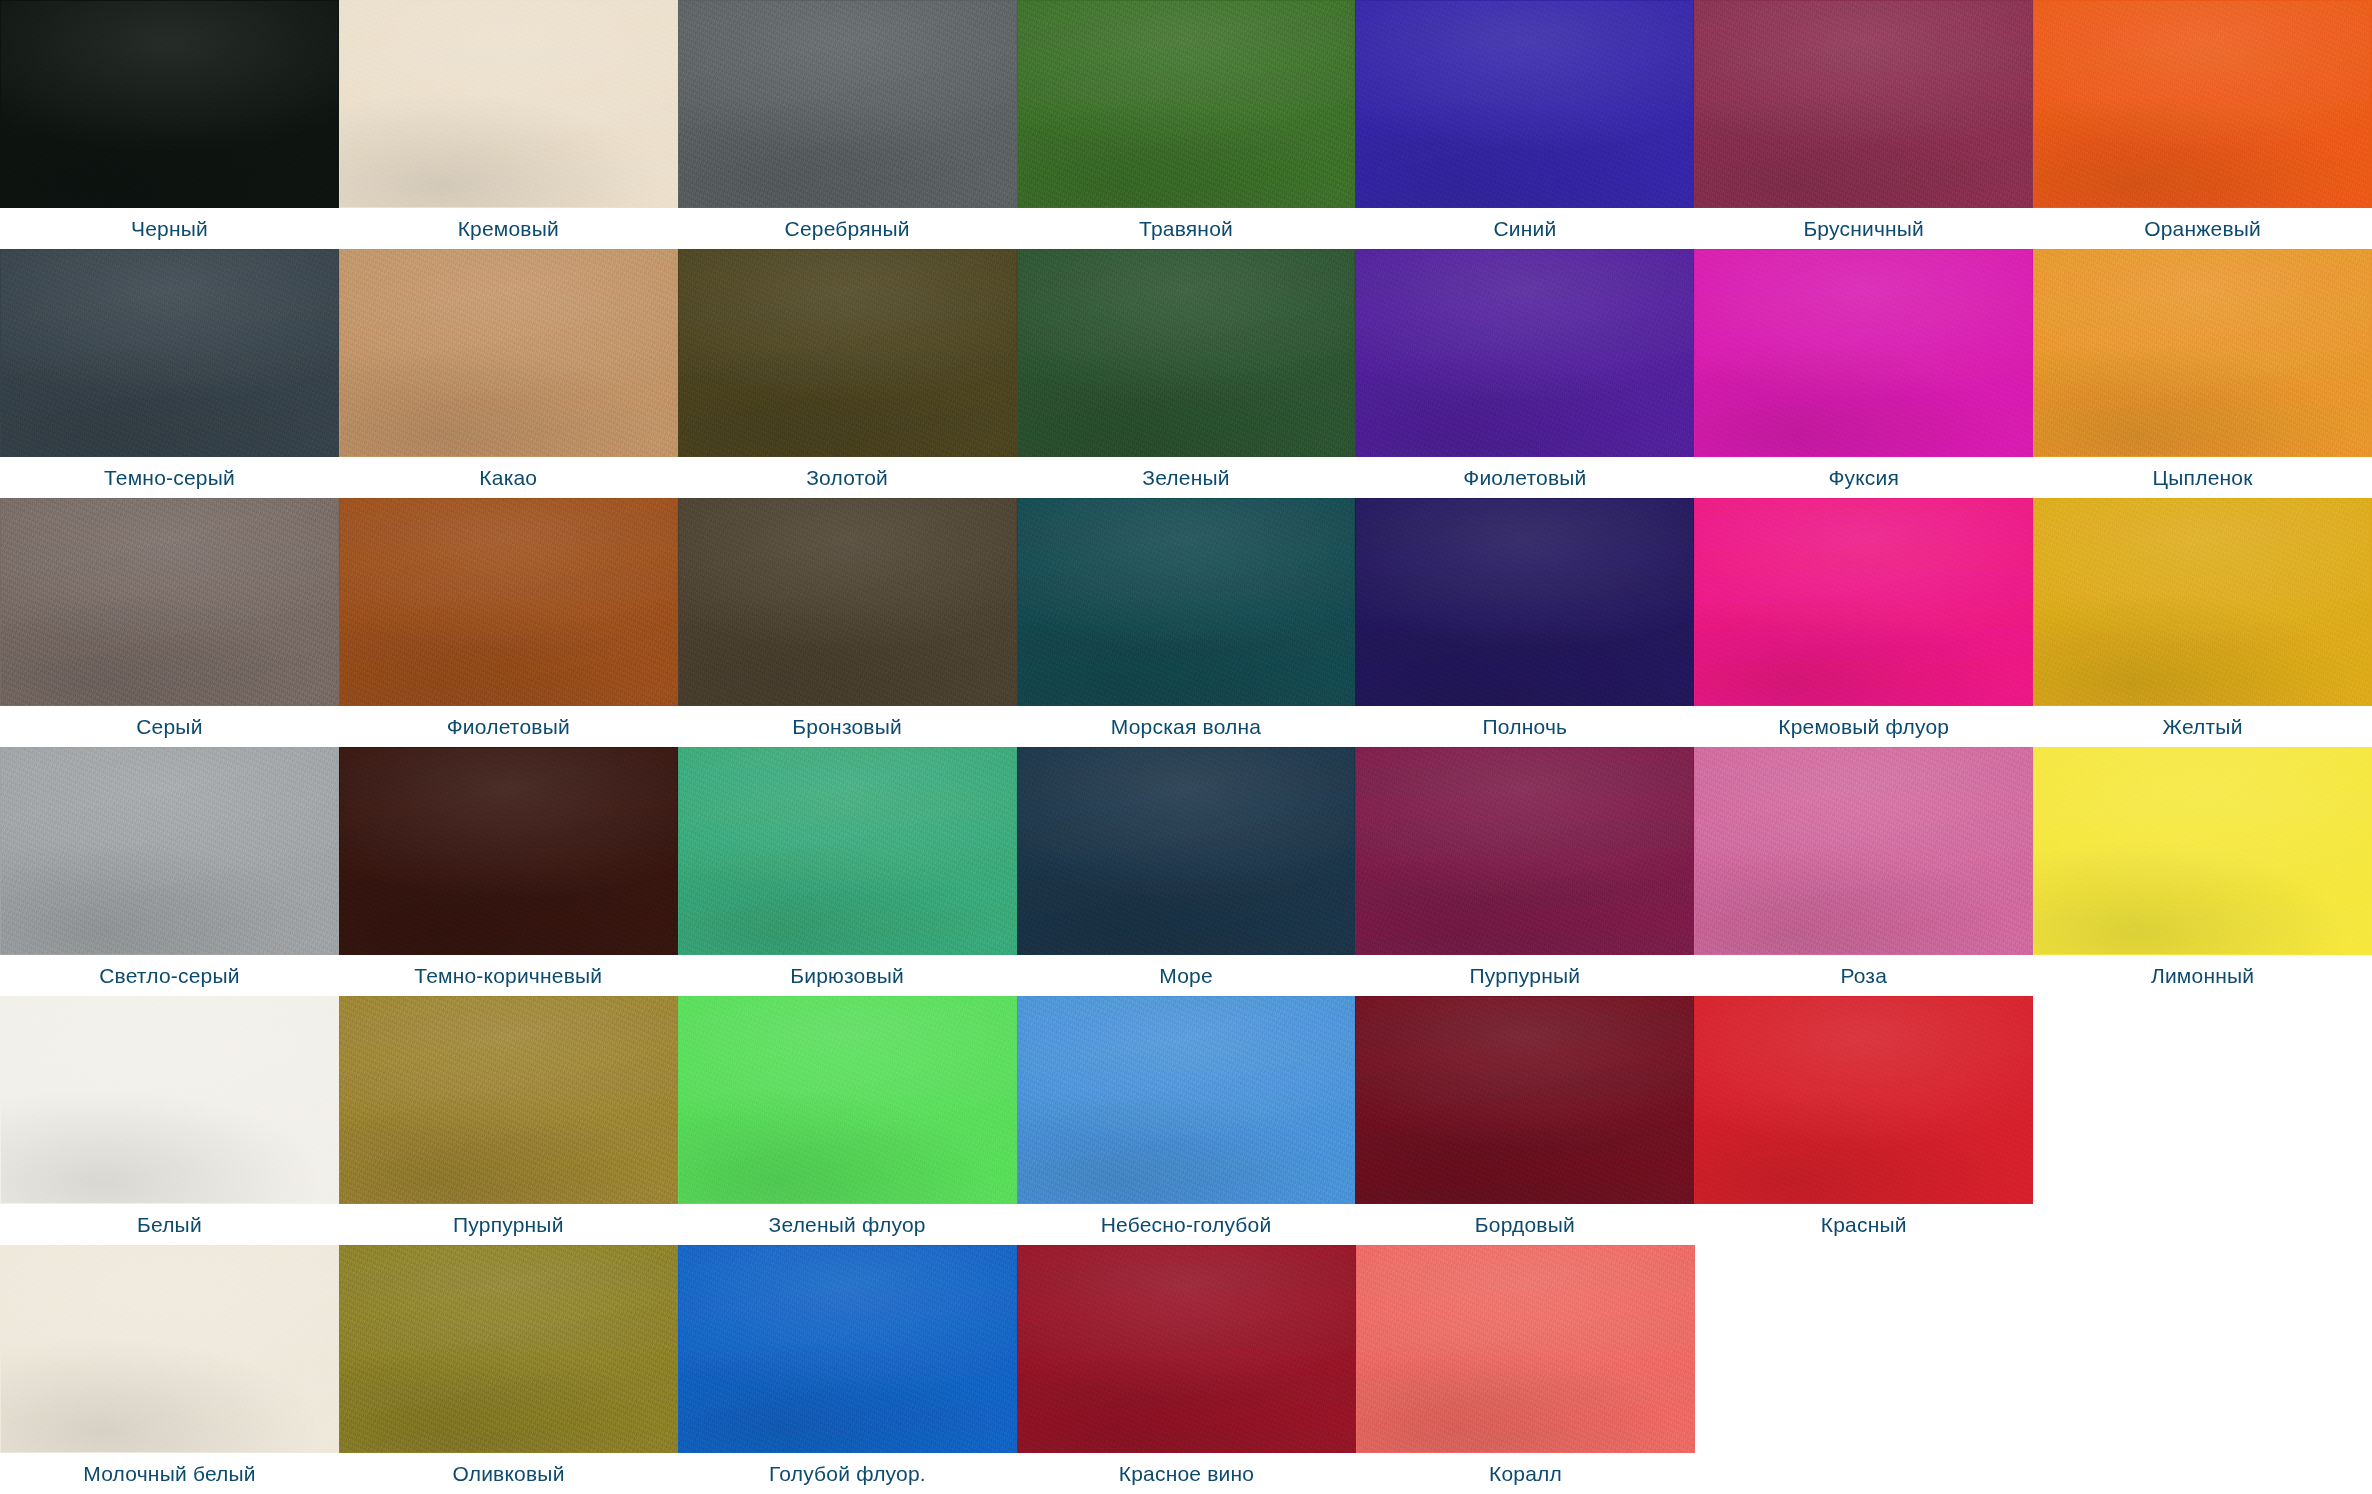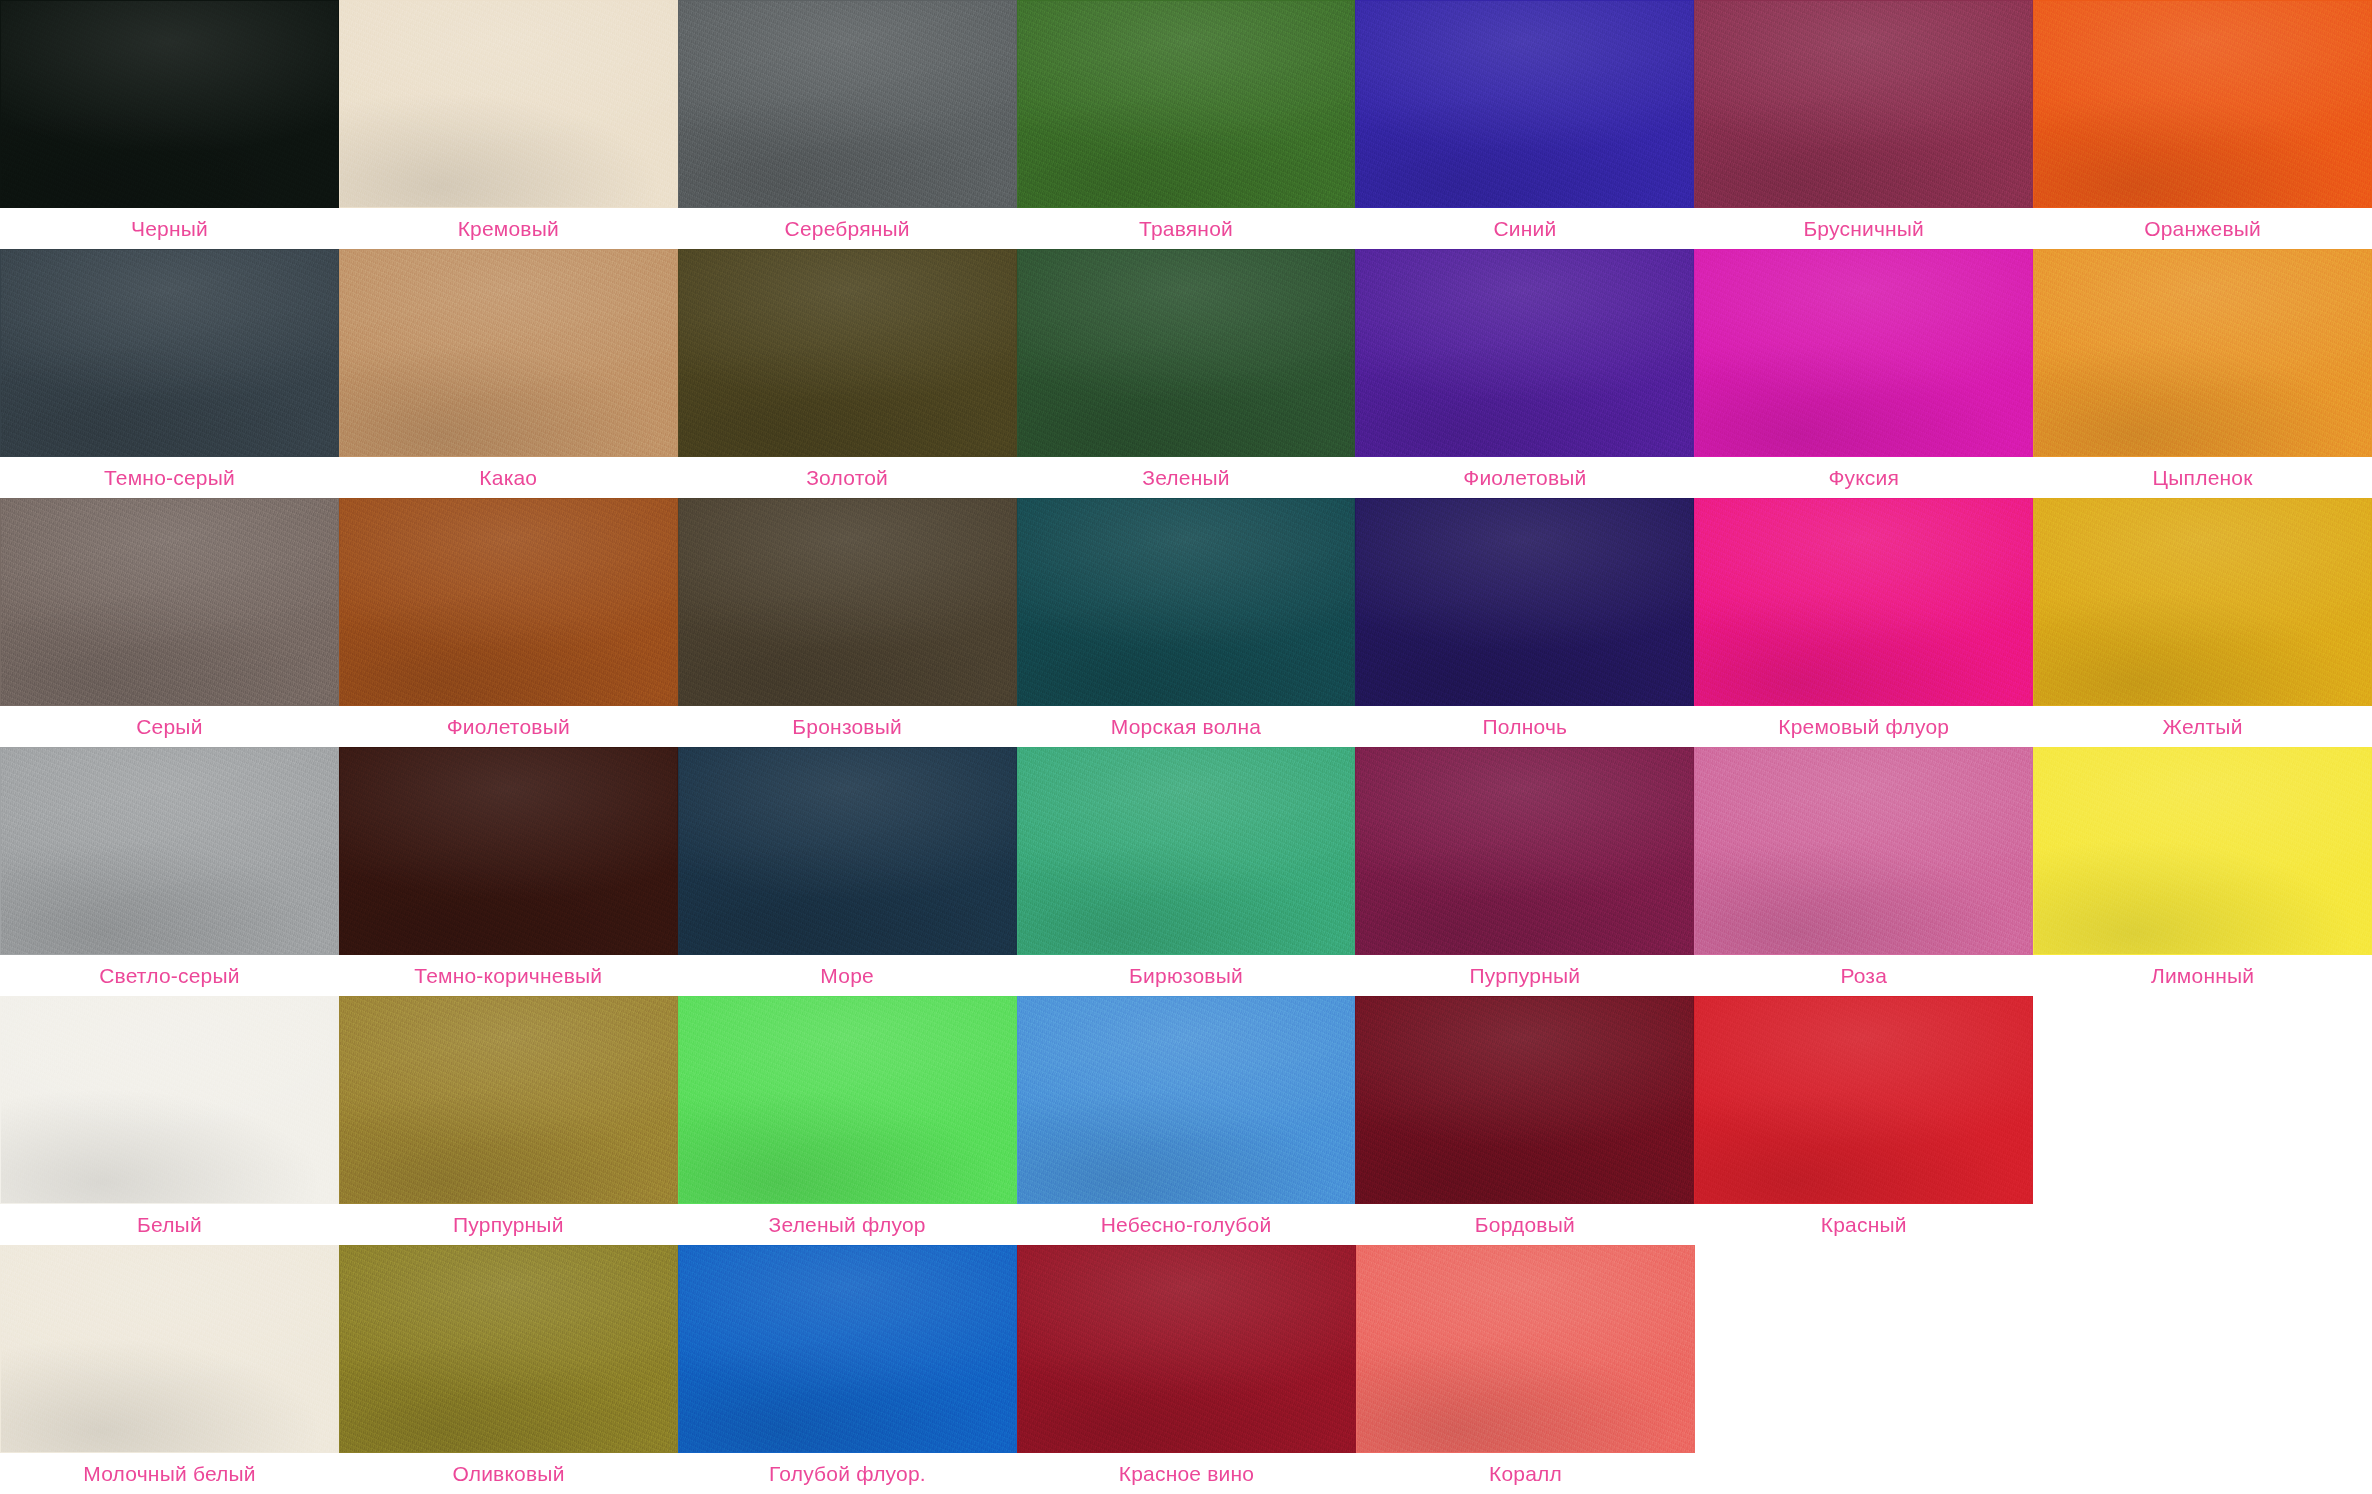--- a/index.html
+++ b/index.html
@@ -60,21 +60,21 @@
       radial-gradient(ellipse 100% 70% at 30% 90%, rgba(0,0,0,0.10), rgba(0,0,0,0) 65%);
     pointer-events: none;
   }
   .swatch-label {
     width: 100%;
     height: 41px;
     display: flex;
     align-items: center;
     justify-content: center;
     font-size: 21px;
-    color: #ec4899;
+    color: #0c4a6e;
     letter-spacing: 0.2px;
     white-space: nowrap;
     background: #ffffff;
   }
 </style>
 </head>
 <body>
 
 <div id="palette-grid">
     <div class="swatch-row">
@@ -170,26 +170,26 @@
     <div class="swatch-row">
       <div class="swatch-cell">
         <div class="swatch-chip" style="background-color: rgb(160, 163, 165);"></div>
         <div class="swatch-label">Светло-серый</div>
       </div>
       <div class="swatch-cell">
         <div class="swatch-chip" style="background-color: rgb(54, 21, 15);"></div>
         <div class="swatch-label">Темно-коричневый</div>
       </div>
       <div class="swatch-cell">
+        <div class="swatch-chip" style="background-color: rgb(58, 169, 122);"></div>
+        <div class="swatch-label">Бирюзовый</div>
+      </div>
+      <div class="swatch-cell">
         <div class="swatch-chip" style="background-color: rgb(27, 52, 72);"></div>
         <div class="swatch-label">Море</div>
-      </div>
-      <div class="swatch-cell">
-        <div class="swatch-chip" style="background-color: rgb(58, 169, 122);"></div>
-        <div class="swatch-label">Бирюзовый</div>
       </div>
       <div class="swatch-cell">
         <div class="swatch-chip" style="background-color: rgb(123, 28, 73);"></div>
         <div class="swatch-label">Пурпурный</div>
       </div>
       <div class="swatch-cell">
         <div class="swatch-chip" style="background-color: rgb(208, 106, 158);"></div>
         <div class="swatch-label">Роза</div>
       </div>
       <div class="swatch-cell">

